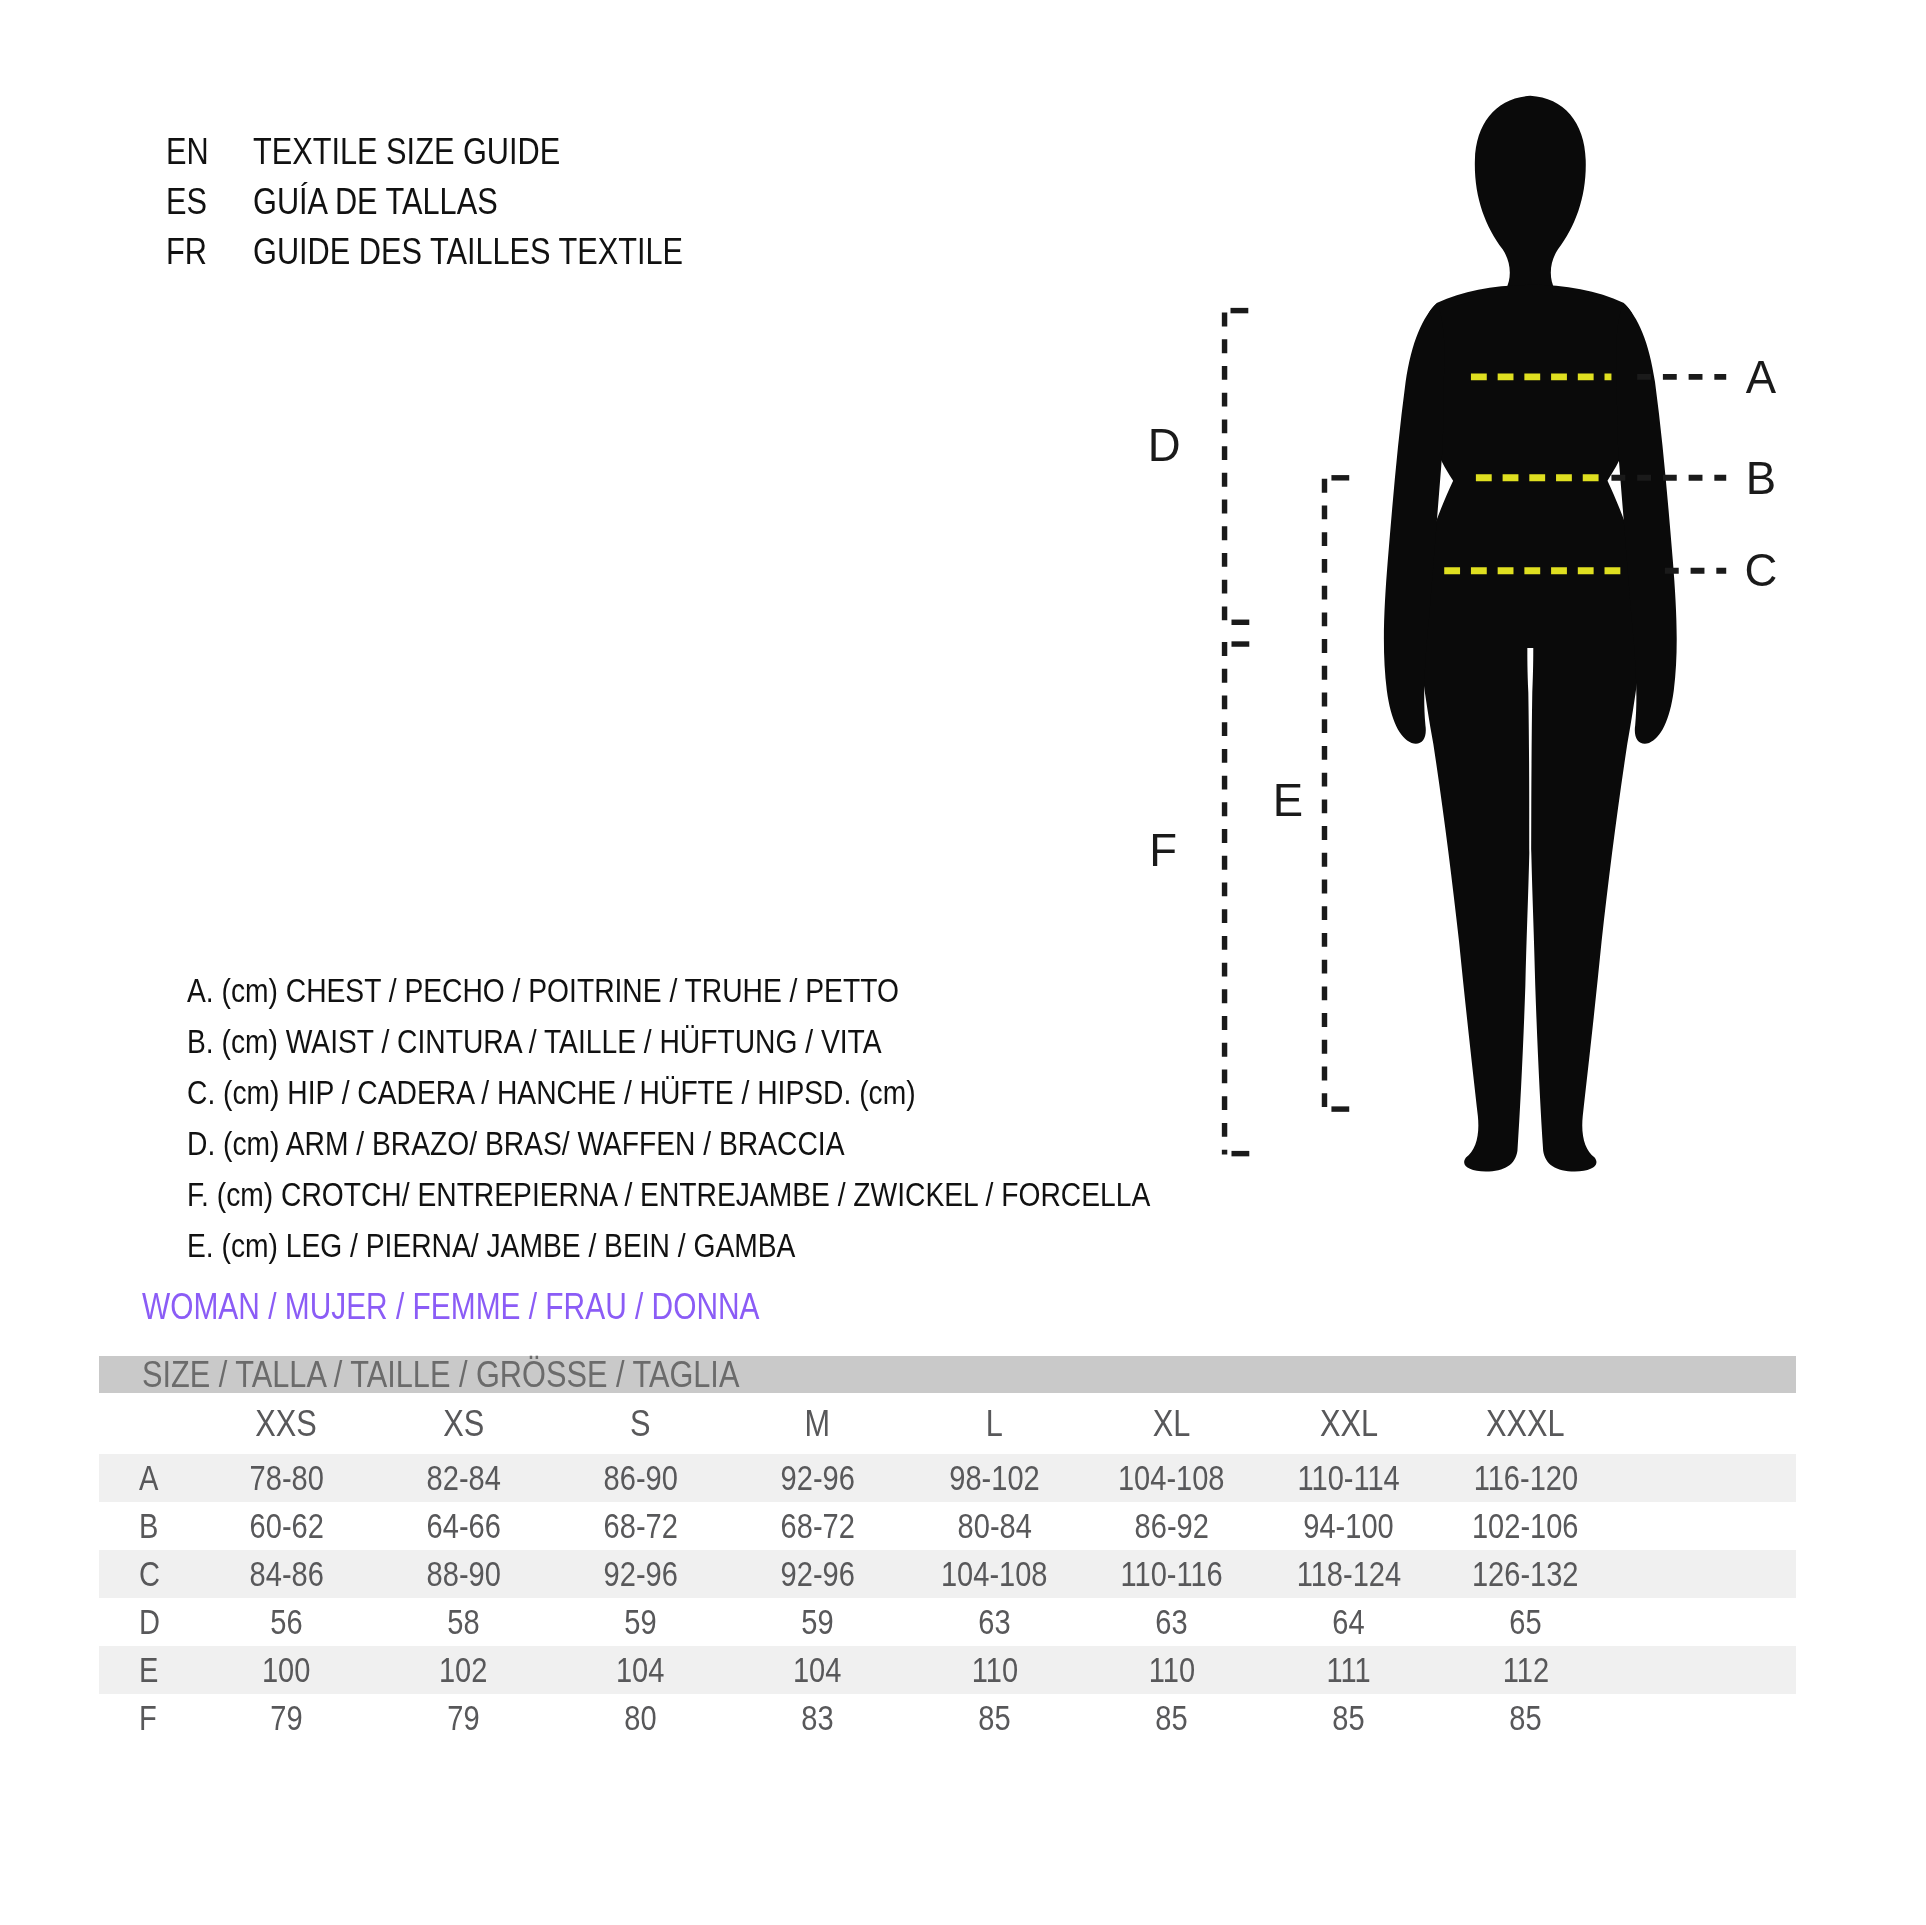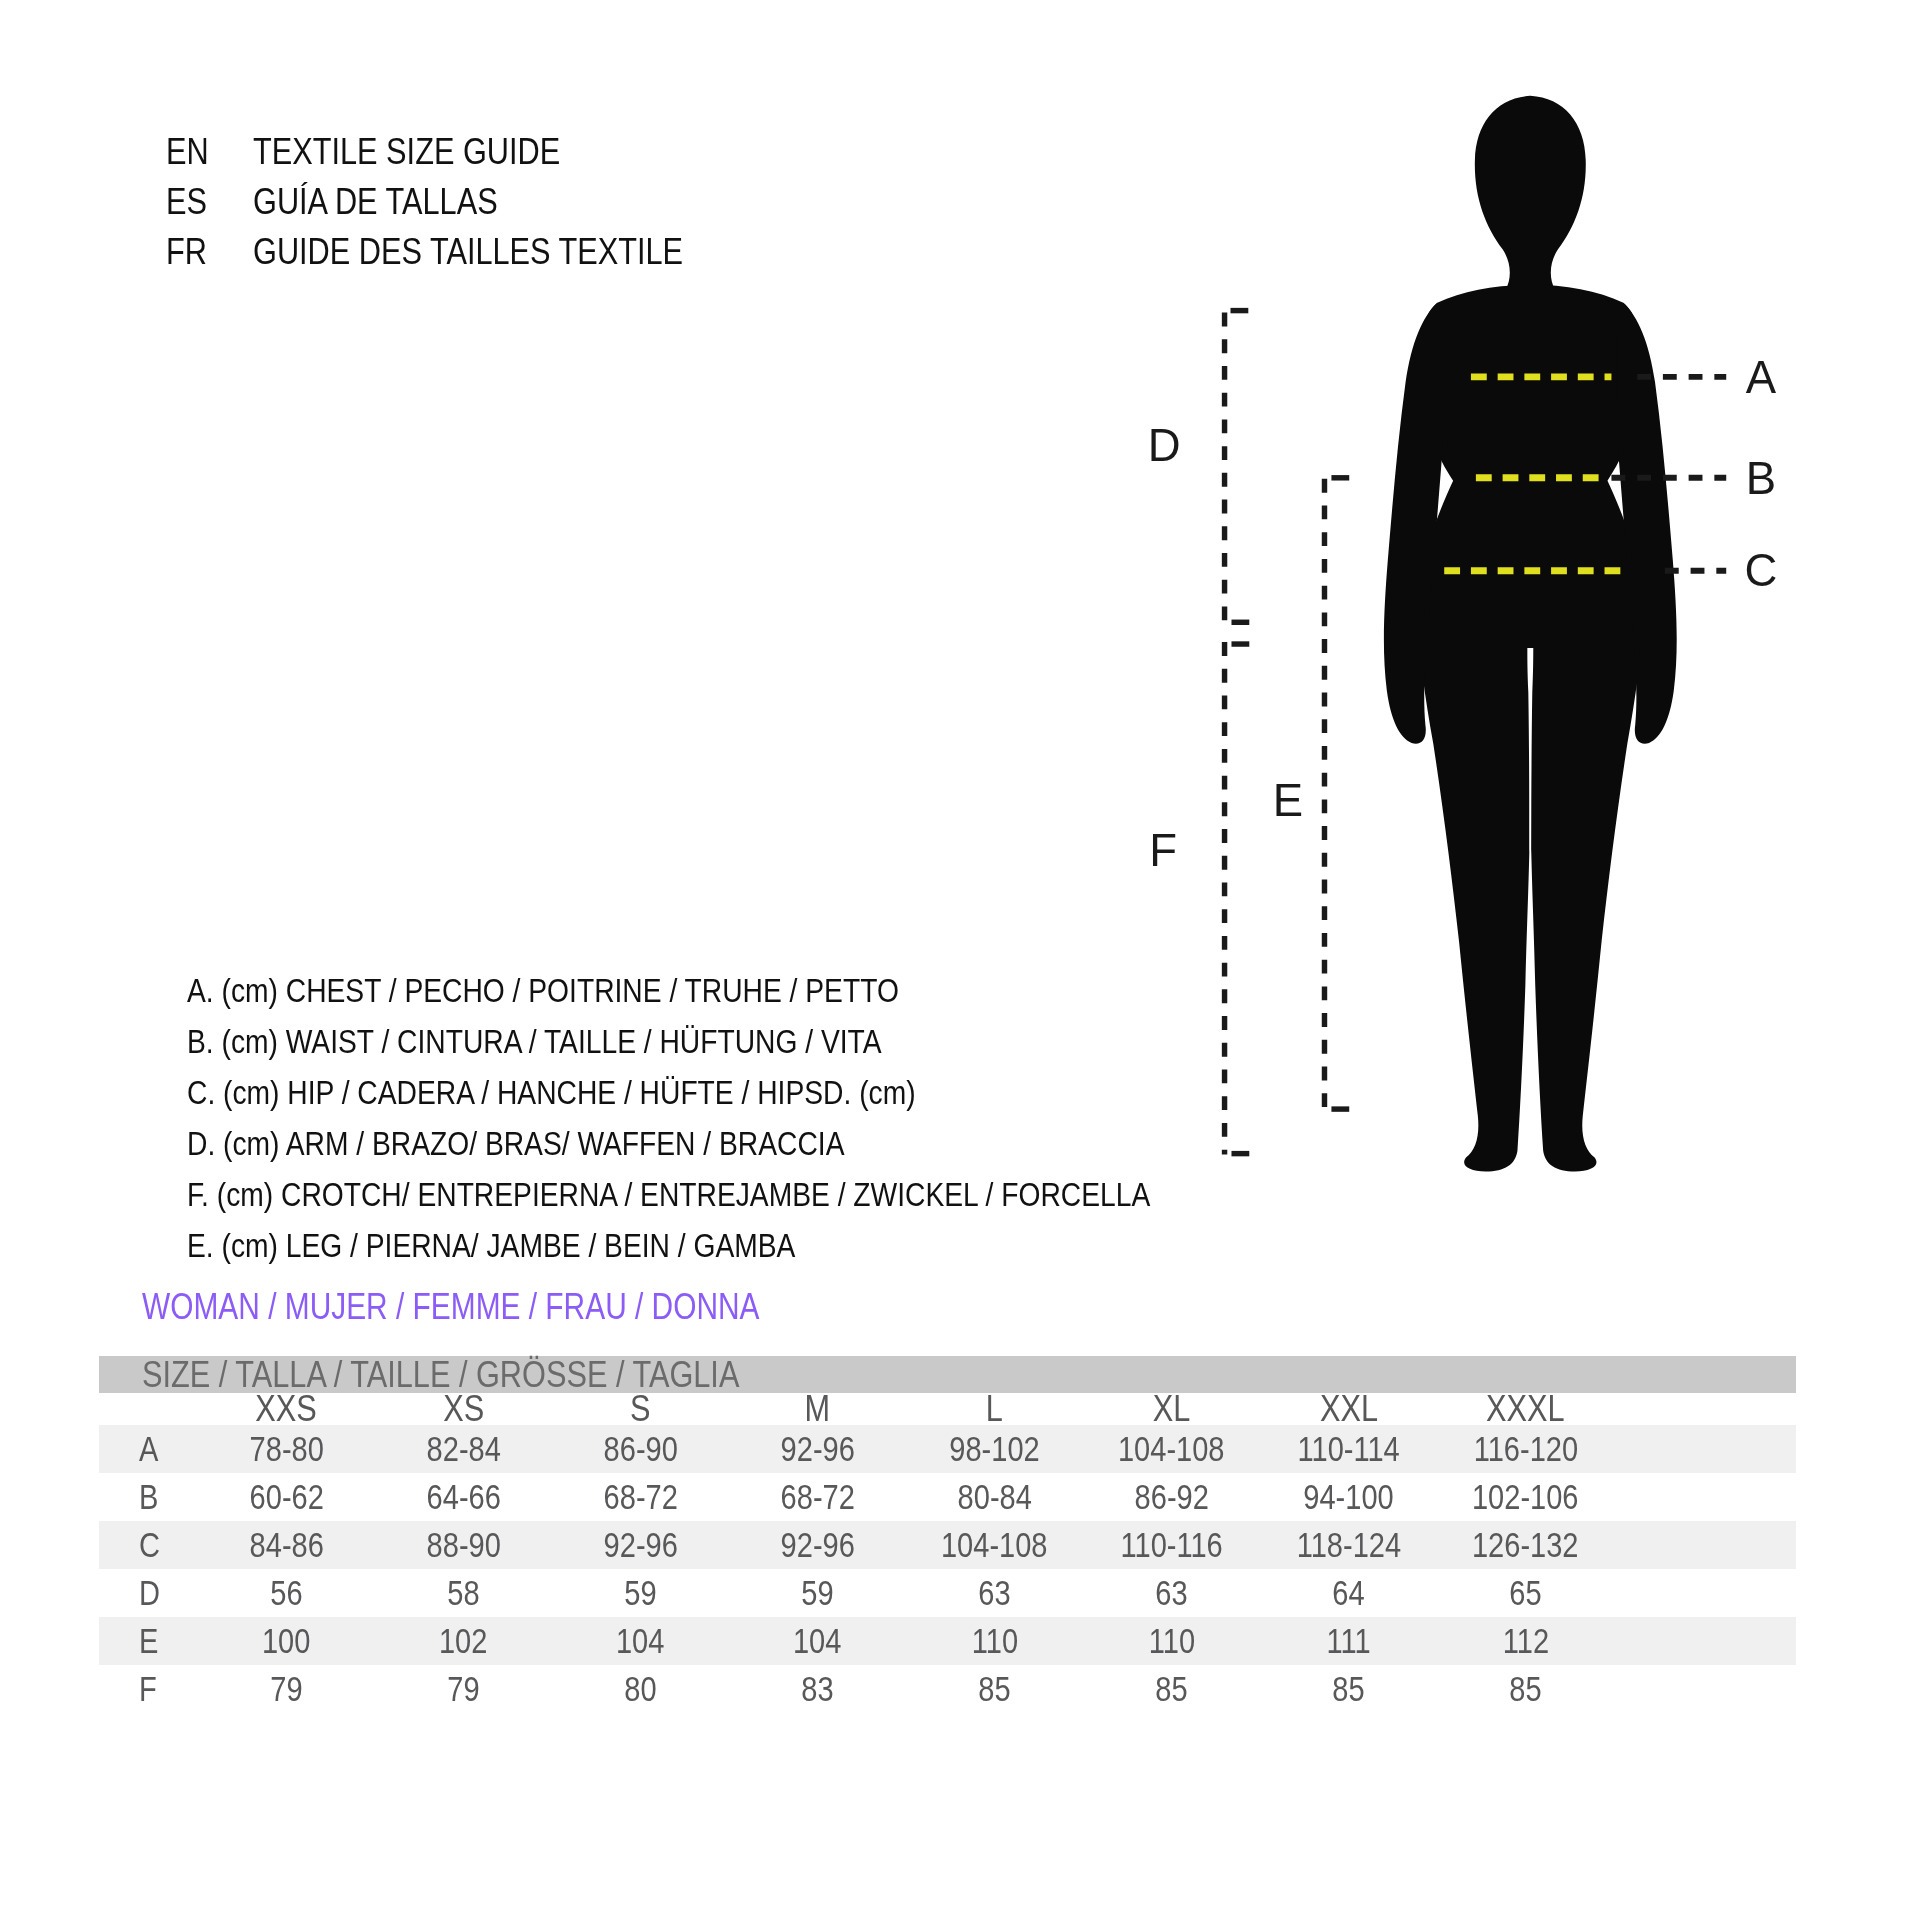--- a/index.html
+++ b/index.html
@@ -30,21 +30,21 @@
   .legend-block { position:absolute; left:155px; top:965px; font-size:34px; line-height:51px; color:#111;margin-left:32px; }
 
   
   .woman-title { position:absolute; left:142px; top:1287px; height:40px; line-height:40px; font-size:36px; color:#8b5cf6; }
 
   
   .size-table { position:absolute; left:99px; top:1356px; width:1697px; color:#58585a; }
   .thead { height:37px; background:var(--band,#c9c9c9); color:#6b6b6b; font-size:37px;
            display:flex; align-items:center; padding-left:43px; }
   .trow  { display:flex; align-items:center; height:48px; font-size:35px; }
-  .sizes-row { height:32px; font-size:37px; }
+  .sizes-row { height:61px; font-size:37px; }
   .trow.stripe { background:var(--stripe,#f0f0f0); }
   .col-label { width:99px; flex:0 0 99px; padding-left:40px; text-align:left; }
   .col { width:177px; flex:0 0 177px; text-align:center; }
   .col-fill { flex:1 1 auto; }
 </style>
 </head>
 <body>
 
 <div class="page">
 

